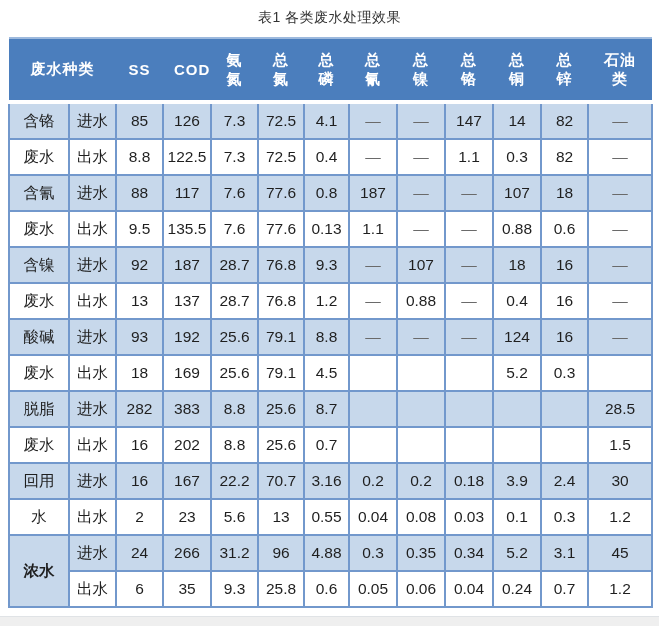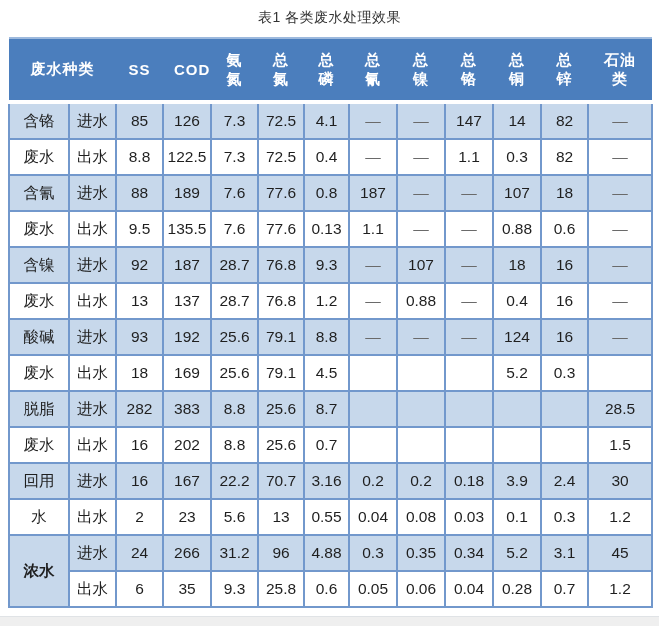--- a/index.html
+++ b/index.html
@@ -138,21 +138,21 @@
         <td class="dash">—</td>
         <td>1.1</td>
         <td>0.3</td>
         <td>82</td>
         <td class="dash">—</td>
       </tr>
       <tr class="shaded">
         <td>含氰</td>
         <td>进水</td>
         <td>88</td>
-        <td>189</td>
+        <td>117</td>
         <td>7.6</td>
         <td>77.6</td>
         <td>0.8</td>
         <td>187</td>
         <td class="dash">—</td>
         <td class="dash">—</td>
         <td>107</td>
         <td>18</td>
         <td class="dash">—</td>
       </tr>
@@ -309,20 +309,20 @@
       <tr>
         <td>出水</td>
         <td>6</td>
         <td>35</td>
         <td>9.3</td>
         <td>25.8</td>
         <td>0.6</td>
         <td>0.05</td>
         <td>0.06</td>
         <td>0.04</td>
-        <td>0.28</td>
+        <td>0.24</td>
         <td>0.7</td>
         <td>1.2</td>
       </tr>
     </tbody>
 </table>
 
 <div class="bottom-strip"></div>
 
 </body></html>

